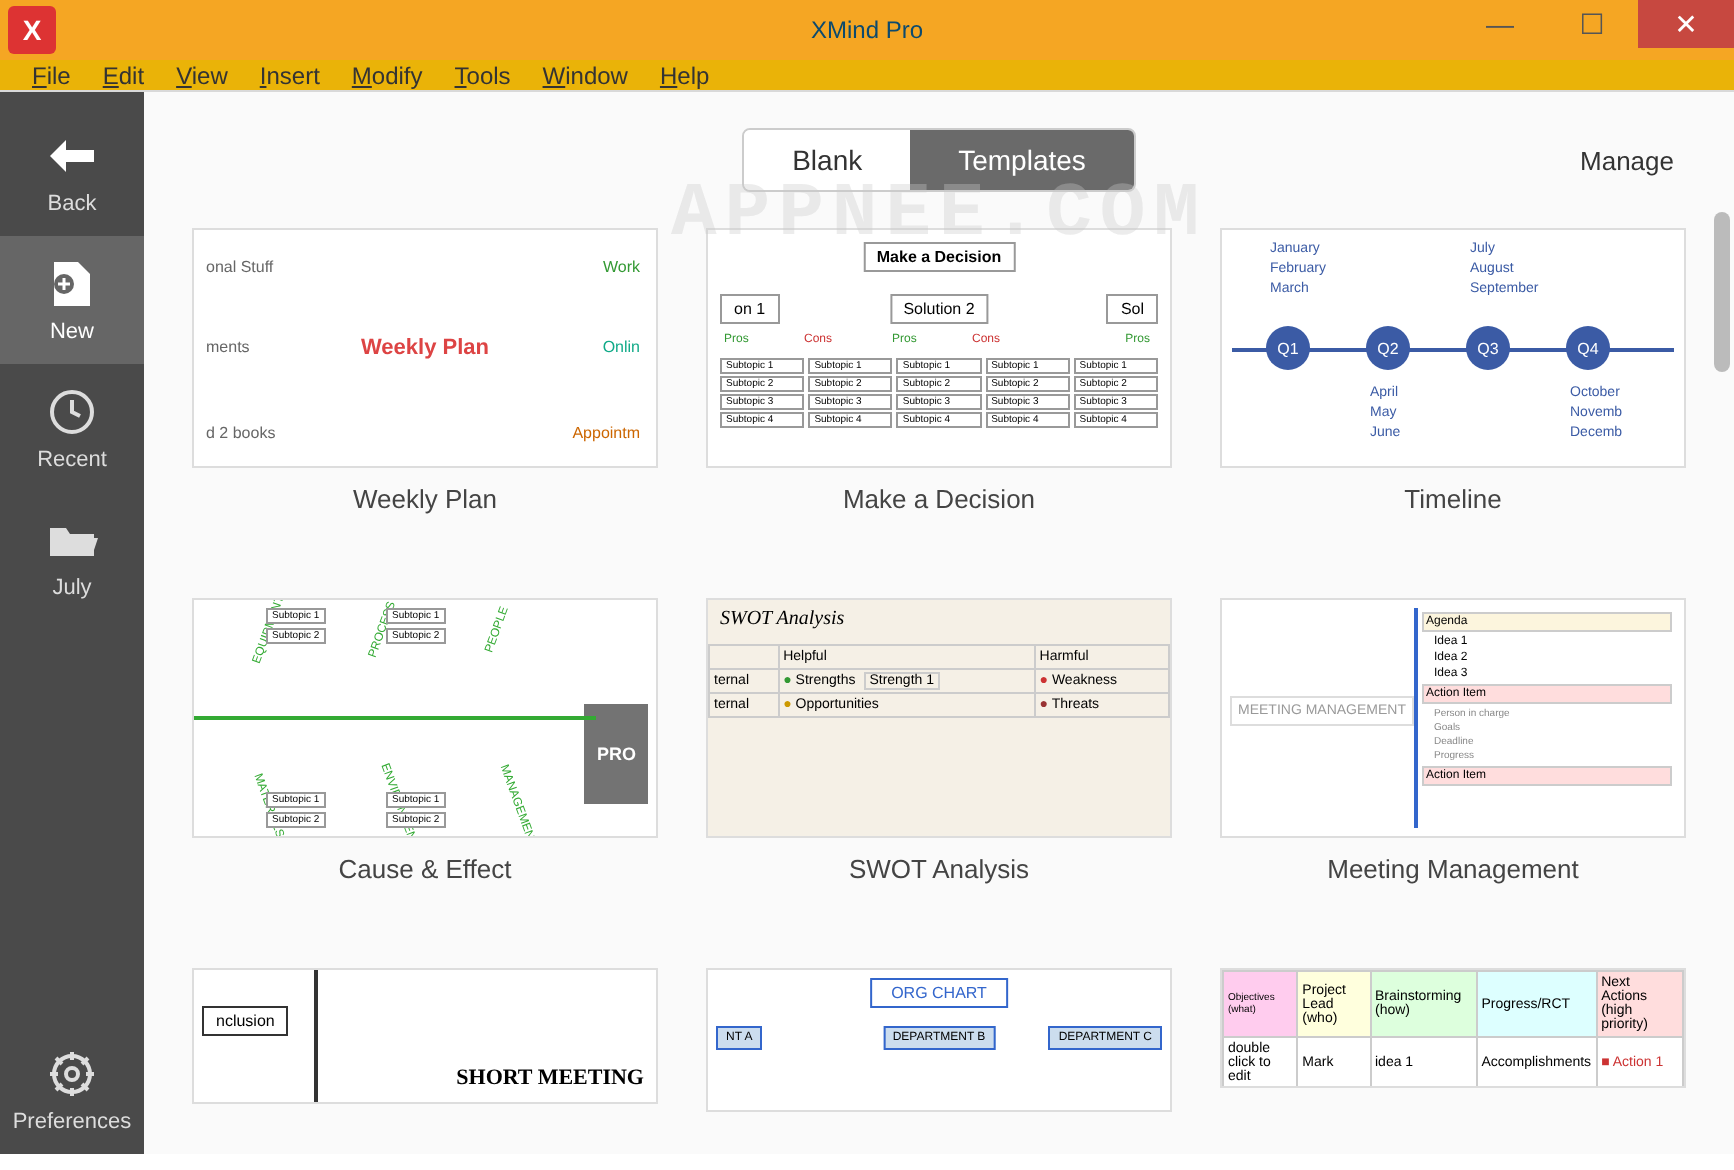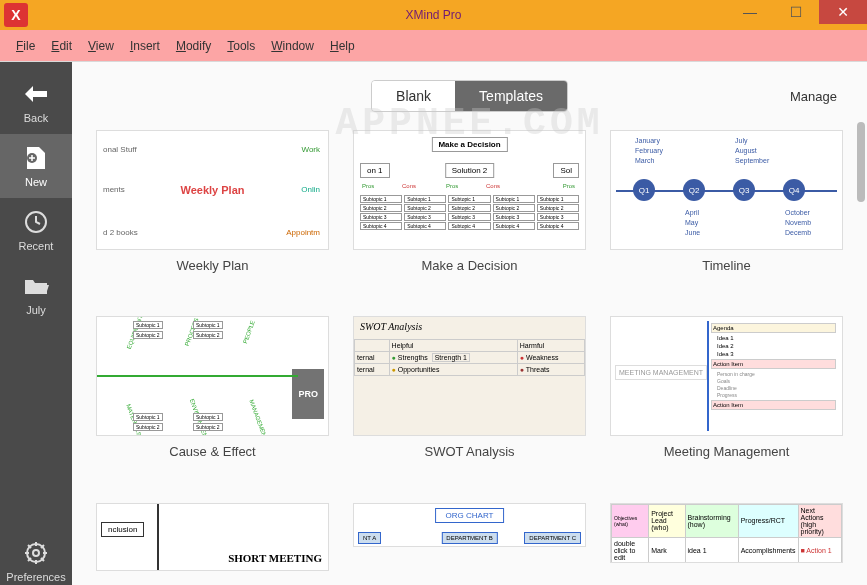--- a/index.html
+++ b/index.html
@@ -1,26 +1,26 @@
 <!DOCTYPE html>
 <html><head>
   <meta charset="utf-8">
   <style>
     * { margin: 0; padding: 0; box-sizing: border-box; }
     body { font-family: 'Segoe UI', Tahoma, sans-serif; width: 867px; height: 585px; overflow: hidden; background: #fff; }
     
     .titlebar { height: 30px; background: #f5a623; display: flex; align-items: center; position: relative; }
     .titlebar-icon { width: 24px; height: 24px; margin-left: 4px; background: #d33; border-radius: 3px; display: flex; align-items: center; justify-content: center; color: #fff; font-weight: bold; font-size: 14px; }
-    .titlebar-text { position: absolute; left: 50%; transform: translateX(-50%); font-size: 12px; color: #701a75; }
+    .titlebar-text { position: absolute; left: 50%; transform: translateX(-50%); font-size: 12px; color: #0c4a6e; }
     .titlebar-controls { position: absolute; right: 0; top: 0; display: flex; height: 100%; }
     .win-btn { width: 46px; height: 24px; display: flex; align-items: center; justify-content: center; font-size: 14px; }
     .win-btn.close { background: #c74840; color: #fff; width: 48px; height: 24px; }
     .win-btn.min, .win-btn.max { color: #555; height: 24px; }
     
-    .menubar { height: 32px; background: #fca5a5; display: flex; align-items: center; padding: 0 8px; border-bottom: 1px solid #d9d9d9; }
+    .menubar { height: 16px; background: #eab308; display: flex; align-items: center; padding: 0 8px; border-bottom: 1px solid #d9d9d9; }
     .menu-item { padding: 0 8px; font-size: 12px; color: #333; cursor: pointer; }
     .menu-item u { text-decoration: underline; }
     
     .main-area { display: flex; height: calc(100% - 54px); }
     
     .sidebar { width: 72px; background: #4a4a4a; display: flex; flex-direction: column; align-items: center; padding-top: 8px; }
     .sidebar-item { display: flex; flex-direction: column; align-items: center; color: #ddd; font-size: 11px; padding: 10px 0; cursor: pointer; width: 100%; }
     .sidebar-item.active { background: #666; color: #fff; }
     .sidebar-icon { width: 28px; height: 28px; margin-bottom: 4px; display: flex; align-items: center; justify-content: center; }
     .sidebar-spacer { flex: 1; }
@@ -293,21 +293,21 @@
 
       <div class="template-card">
         <div class="template-thumb" style="height:68px">
           <div style="position:absolute;left:4px;top:18px;border:1px solid #333;padding:2px 6px;font-size:8px">nclusion</div>
           <div style="position:absolute;right:6px;bottom:6px;font-size:11px;font-weight:bold;font-family:serif">SHORT MEETING</div>
           <div style="position:absolute;left:60px;top:0;bottom:0;width:2px;background:#333"></div>
         </div>
       </div>
 
       <div class="template-card">
-        <div class="template-thumb" style="height:44px">
+        <div class="template-thumb" style="height:72px">
           <div style="position:absolute;left:50%;top:4px;transform:translateX(-50%);border:1px solid #36c;padding:2px 10px;font-size:8px;color:#36c">ORG CHART</div>
           <div style="position:absolute;left:4px;top:28px;border:1px solid #36c;padding:2px 4px;font-size:6px;background:#cde">NT A</div>
           <div style="position:absolute;left:50%;top:28px;transform:translateX(-50%);border:1px solid #36c;padding:2px 4px;font-size:6px;background:#cde">DEPARTMENT B</div>
           <div style="position:absolute;right:4px;top:28px;border:1px solid #36c;padding:2px 4px;font-size:6px;background:#cde">DEPARTMENT C</div>
         </div>
       </div>
 
       <div class="template-card">
         <div class="template-thumb" style="height:60px">
           <table style="width:100%;height:100%;border-collapse:collapse;font-size:5px">

